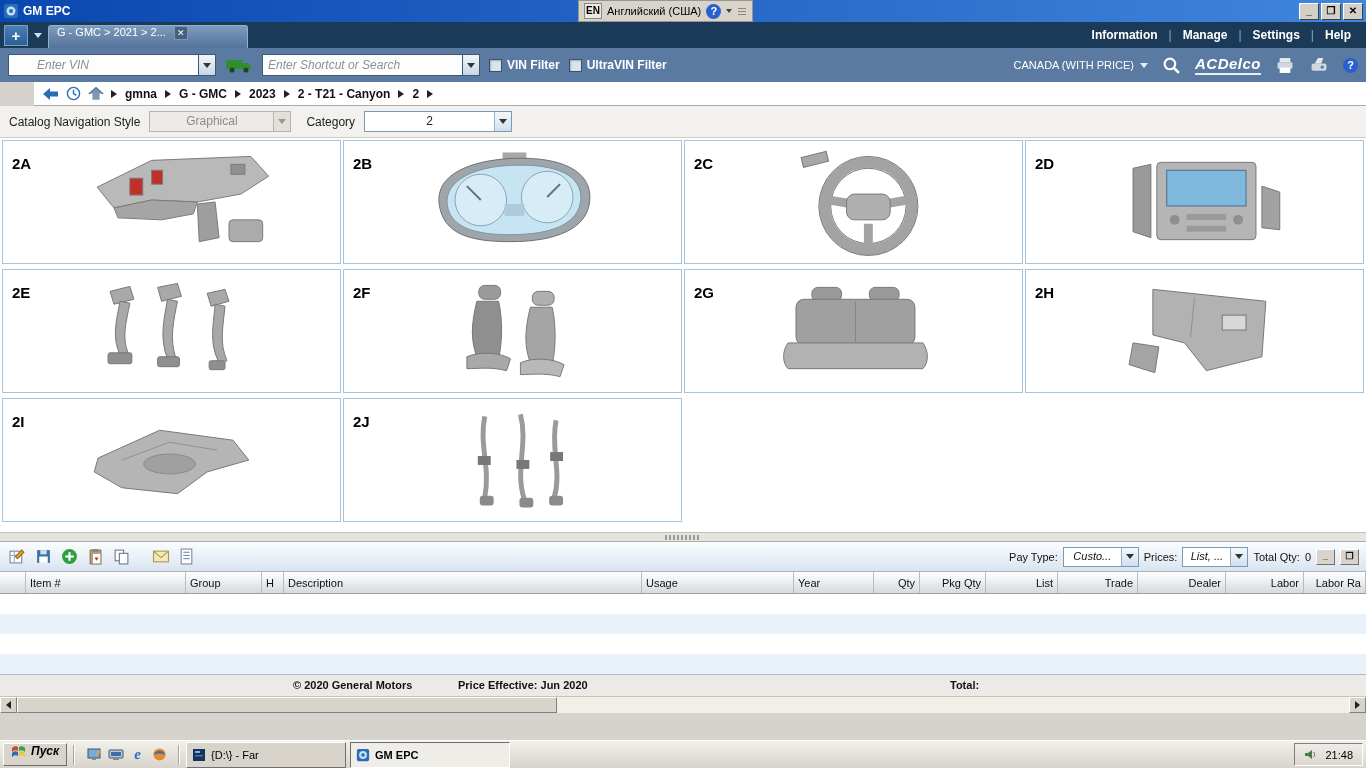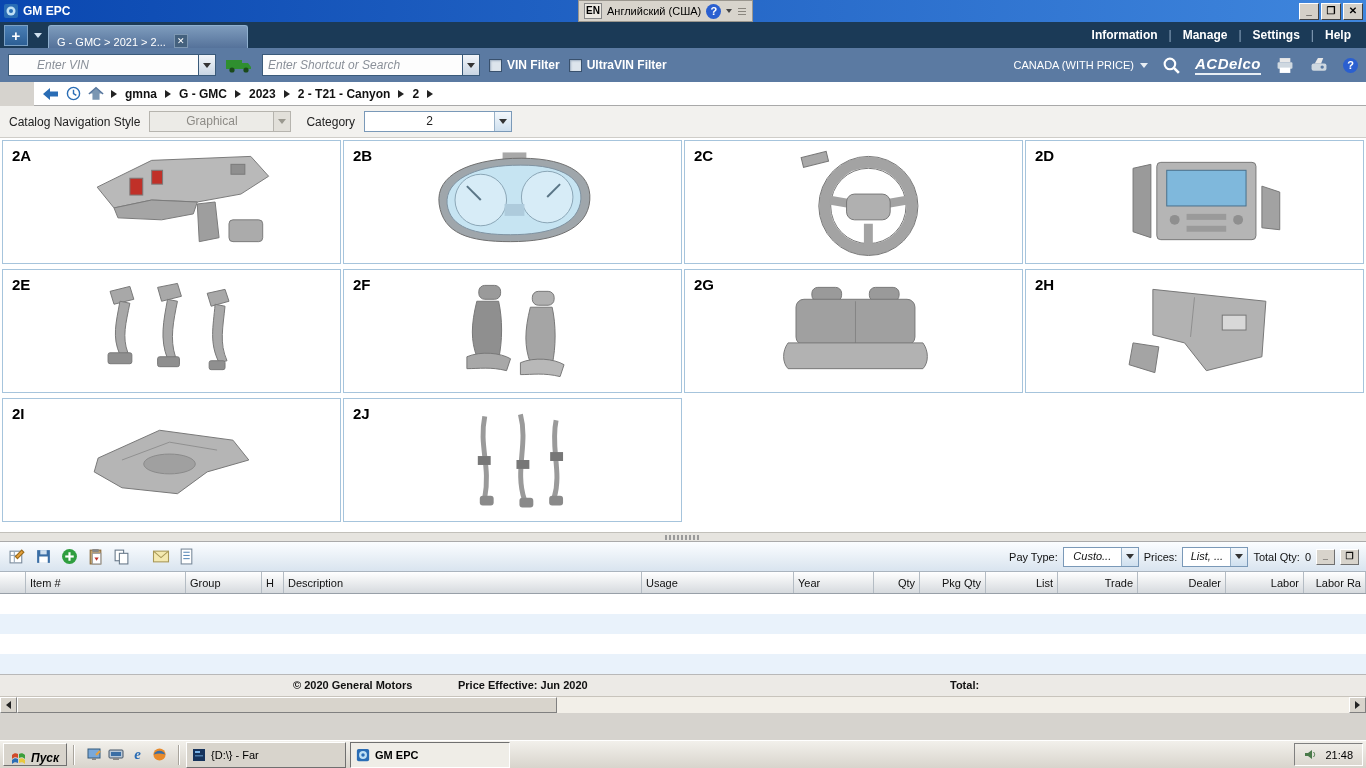--- a/index.html
+++ b/index.html
@@ -24,21 +24,21 @@
   .band-grip i { width:8px; height:1px; background:#8a867e; }
   .tri-down-s { width:0;height:0;border-top:4px solid #444;border-left:3px solid transparent;border-right:3px solid transparent; }
 
   
   .tabbar { height:26px; background:#1b3a57; display:flex; align-items:flex-end; padding:0 4px; gap:3px; flex:0 0 auto;}
   .newtab-btn { width:24px; height:21px; margin-bottom:2px; background:linear-gradient(#4a7fb5,#2d5f95);
     border:1px solid #7aa0c4; color:#fff; font-size:15px; font-weight:bold; text-align:center; line-height:19px; }
   .tablist-btn { width:14px; height:21px; margin-bottom:2px; display:flex; align-items:center; justify-content:center; }
   .tri-down-w { width:0;height:0;border-top:5px solid #cfe0ef;border-left:4px solid transparent;border-right:4px solid transparent; }
   .tab { height:23px; background:linear-gradient(#7e9cbd,#55729a); border:1px solid #8fb0cf; border-bottom:none;
-    border-radius:3px 3px 0 0; color:#fff; font-size:11px; display:flex; align-items:flex-end; gap:8px; padding:0 8px; min-width:200px;}
+    border-radius:3px 3px 0 0; color:#fff; font-size:11px; display:flex; align-items:flex-start; gap:8px; padding:0 8px; min-width:200px;}
   .tab-close { width:14px; height:14px; background:#44617e; border:1px solid #7d97b2; color:#fff;
     font-size:9px; line-height:12px; text-align:center; }
   .topmenu { margin-left:auto; display:flex; align-items:center; color:#fff; font-size:12px; font-weight:bold; height:100%; }
   .menu-item { padding:0 11px; }
   .menu-sep { color:#8fa8c0; font-weight:normal; }
 
   
   .searchbar { height:34px; background:#5b7aa2; display:flex; align-items:center; gap:9px; padding:0 8px; flex:0 0 auto;}
   .combo-input { display:flex; height:22px; }
   .combo-input input { border:1px solid #3a5a7a; border-right:none; padding:0 5px; font-size:12px;
@@ -69,21 +69,21 @@
   .combo .dd { width:17px; background:linear-gradient(#f4f8fc,#cfe0ef); border-left:1px solid #9ab2c8;
     display:flex; align-items:center; justify-content:center; }
   .combo.disabled { background:#ecebe7; border-color:#b6b4ae; color:#8d8b86; }
   .combo.disabled .dd { background:#e2e0da; border-left-color:#b6b4ae; }
   .combo.disabled .tri-down { border-top-color:#9a988f; }
 
   
   .catalog { flex:1 1 auto; background:#fff; padding:2px; display:grid; grid-template-columns:repeat(4,1fr);
     grid-auto-rows:124px; gap:5px 2px; align-content:start; overflow:hidden;}
   .cell { border:1px solid #a6c4dc; position:relative; background:#fff; }
-  .cell-label { position:absolute; top:6px; left:9px; font-size:15px; font-weight:bold; color:#000; z-index:2;}
+  .cell-label { position:absolute; top:14px; left:9px; font-size:15px; font-weight:bold; color:#000; z-index:2;}
   .cell svg { width:100%; height:100%; display:block; }
 
   
   .splitter { height:10px; background:#e6e4df; border-top:1px solid #c2c0ba; border-bottom:1px solid #aaa;
     display:flex; align-items:center; justify-content:center; flex:0 0 auto;}
   .grip { width:36px; height:5px; background:repeating-linear-gradient(90deg,#9a9a9a 0 2px,transparent 2px 4px); }
 
   
   .ptoolbar { height:30px; background:linear-gradient(#fbfdff,#d9e4ef); border-bottom:1px solid #aab4be;
     display:flex; align-items:center; gap:5px; padding:0 7px; font-size:11px; color:#111; flex:0 0 auto;}
@@ -115,21 +115,21 @@
   .tri-left { width:0;height:0;border-right:5px solid #222;border-top:4px solid transparent;border-bottom:4px solid transparent;}
   .tri-right { width:0;height:0;border-left:5px solid #222;border-top:4px solid transparent;border-bottom:4px solid transparent;}
   .strack { flex:1; display:flex; }
   .sthumb { width:540px; height:16px; background:#d8d4cc; border:1px solid; border-color:#fff #808080 #808080 #fff; }
 
   .spacer { height:27px; background:#d6d3ce; flex:0 0 auto;}
 
   
   .taskbar { height:28px; background:linear-gradient(#f2f0eb,#d8d4cc); border-top:1px solid #fff;
     display:flex; align-items:center; gap:4px; padding:0 3px; font-size:11px; flex:0 0 auto;}
-  .start-btn { height:23px; display:flex; align-items:flex-end; gap:4px; padding:0 7px; background:#d8d4cc;
+  .start-btn { height:23px; display:flex; align-items:flex-start; gap:4px; padding:0 7px; background:#d8d4cc;
     border:1px solid; border-color:#fff #707070 #707070 #fff; font-weight:bold; font-size:12px; font-style:italic;}
   .vdiv { width:2px; height:20px; border-left:1px solid #a8a49c; border-right:1px solid #fff; margin:0 2px;}
   .ql { display:flex; align-items:center; gap:5px; padding:0 4px; }
   .qlicon { width:17px; height:17px; display:flex; align-items:center; justify-content:center; }
   .ie-glyph { color:#2a6db5; font-weight:bold; font-size:15px; font-family:"Liberation Serif",serif; font-style:italic;}
   .task-btn { width:160px; height:23px; display:flex; align-items:center; gap:5px; padding:12px 5px; background:#d8d4cc;
     border:1px solid; border-color:#fff #707070 #707070 #fff; font-size:11px; white-space:nowrap; overflow:hidden; }
   .task-btn.active { background:#efede7; border-color:#707070 #fff #fff #707070; font-weight:bold; }
   .tray { margin-left:auto; height:23px; display:flex; align-items:center; gap:7px; padding:0 9px;
     border:1px solid; border-color:#808080 #fff #fff #808080; }

